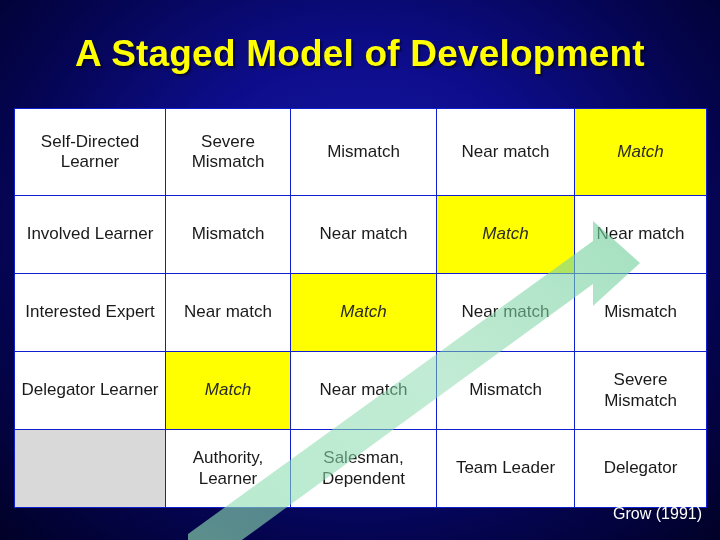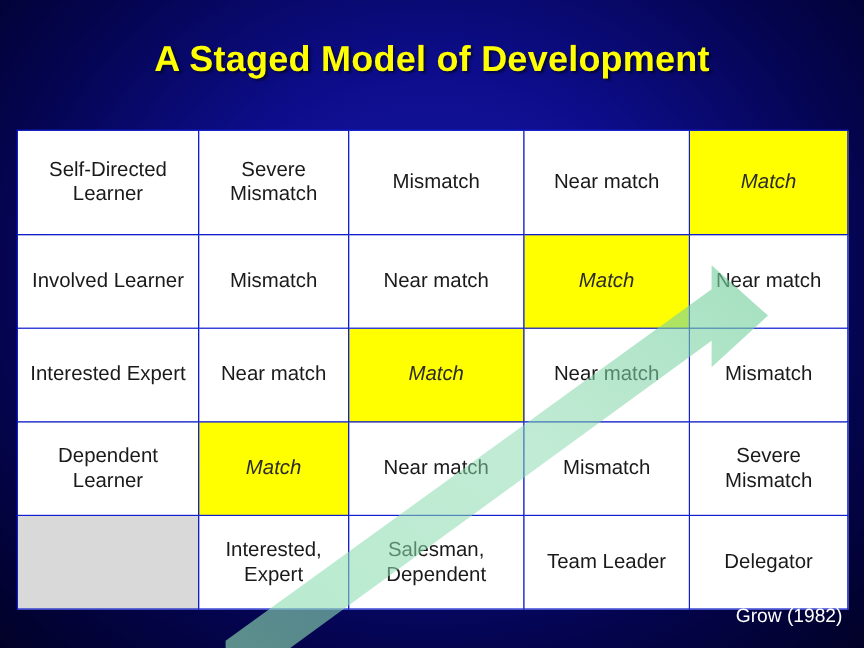--- a/index.html
+++ b/index.html
@@ -18,21 +18,21 @@
     position: absolute;
     inset: 0;
   }
   #title {
     position: absolute;
     top: 33px;
     left: 0;
     width: 720px;
     text-align: center;
     color: #ffff00;
-    font-size: 30px;
+    font-size: 37px;
     font-weight: bold;
     letter-spacing: 0.2px;
     text-shadow: 2px 2px 2px rgba(0,0,0,0.55);
     white-space: nowrap;
   }
   #table-wrap {
     position: absolute;
     left: 14px;
     top: 108px;
     width: 584px;
@@ -130,29 +130,29 @@
           <td class="cell-white">Near match</td>
         </tr>
         <tr class="r2">
           <td class="cell-white rowhead">Interested Expert</td>
           <td class="cell-white">Near match</td>
           <td class="cell-yellow match-text">Match</td>
           <td class="cell-white">Near match</td>
           <td class="cell-white">Mismatch</td>
         </tr>
         <tr class="r3">
-          <td class="cell-white rowhead">Dependent Learner</td>
+          <td class="cell-white rowhead">Delegator Learner</td>
           <td class="cell-yellow match-text">Match</td>
           <td class="cell-white">Near match</td>
           <td class="cell-white">Mismatch</td>
           <td class="cell-white">Severe Mismatch</td>
         </tr>
         <tr class="r4">
           <td class="cell-grey"></td>
-          <td class="cell-white footer-cell">Interested, Expert</td>
+          <td class="cell-white footer-cell">Authority, Learner</td>
           <td class="cell-white footer-cell">Salesman, Dependent</td>
           <td class="cell-white footer-cell">Team Leader</td>
           <td class="cell-white footer-cell">Delegator</td>
         </tr>
       </tbody>
     </table>
 
     <svg id="arrow" viewBox="0 0 692 390">
       <defs>
         <linearGradient id="arrGrad" x1="0" y1="1" x2="1" y2="0">
@@ -160,15 +160,15 @@
           <stop offset="55%" stop-color="#86d8ab" stop-opacity="0.62"></stop>
           <stop offset="100%" stop-color="#74cf9e" stop-opacity="0.80"></stop>
         </linearGradient>
       </defs>
       <g opacity="0.82">
         <path d="M 160 318 L 565 25 L 565 5 L 612 47 L 565 90 L 565 68 L 196 337 L 160 337 Z" fill="url(#arrGrad)"></path>
       </g>
     </svg>
   </div>
 
-  <div id="credit">Grow (1982)</div>
+  <div id="credit">Grow (1991)</div>
 
 </div>
 
 </body></html>

